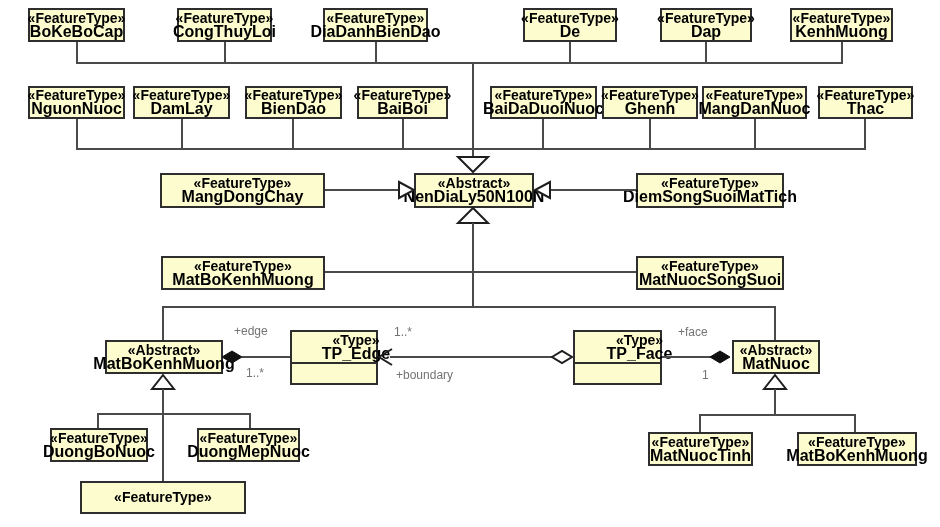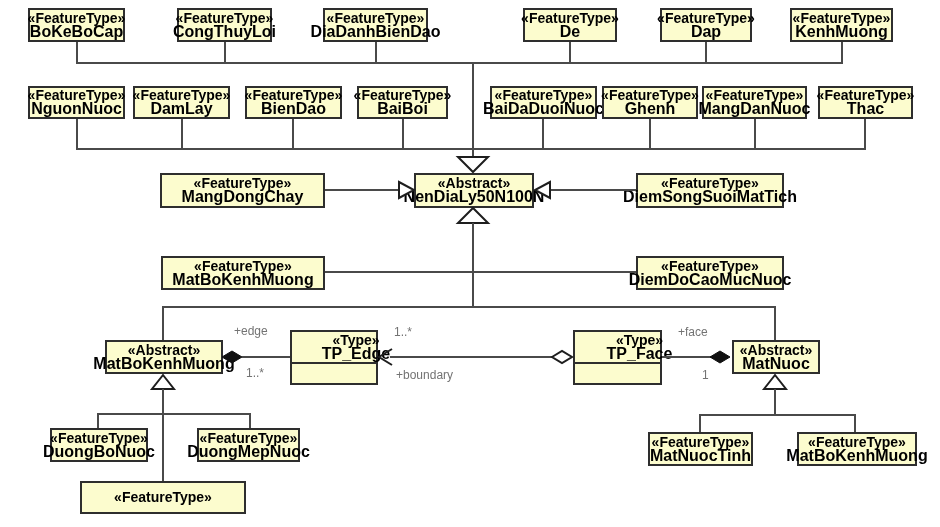--- a/index.html
+++ b/index.html
@@ -134,21 +134,21 @@
     <polygon points="16,1 1,16 31,16" fill="#ffffff" stroke="#1e1e1e" stroke-width="2"></polygon>
   </svg>
   <div class="ln v" style="left:472px;top:223px;height:84px"></div>
 
   <div class="uml" style="left:161px;top:256px;width:164px;height:34px">
     <div class="st">«FeatureType»</div>
     <div class="nm">MatBoKenhMuong</div>
   </div>
   <div class="uml" style="left:636px;top:256px;width:148px;height:34px">
     <div class="st">«FeatureType»</div>
-    <div class="nm">DiemDoCaoMucNuoc</div>
+    <div class="nm">MatNuocSongSuoi</div>
   </div>
   <div class="ln h" style="left:325px;top:271px;width:311px"></div>
 
   <div class="ln h" style="left:162px;top:306px;width:614px"></div>
   <div class="ln v" style="left:162px;top:306px;height:34px"></div>
   <div class="ln v" style="left:774px;top:306px;height:34px"></div>
 
   <div class="uml" style="left:105px;top:340px;width:118px;height:34px">
     <div class="st">«Abstract»</div>
     <div class="nm">MatBoKenhMuong</div>

